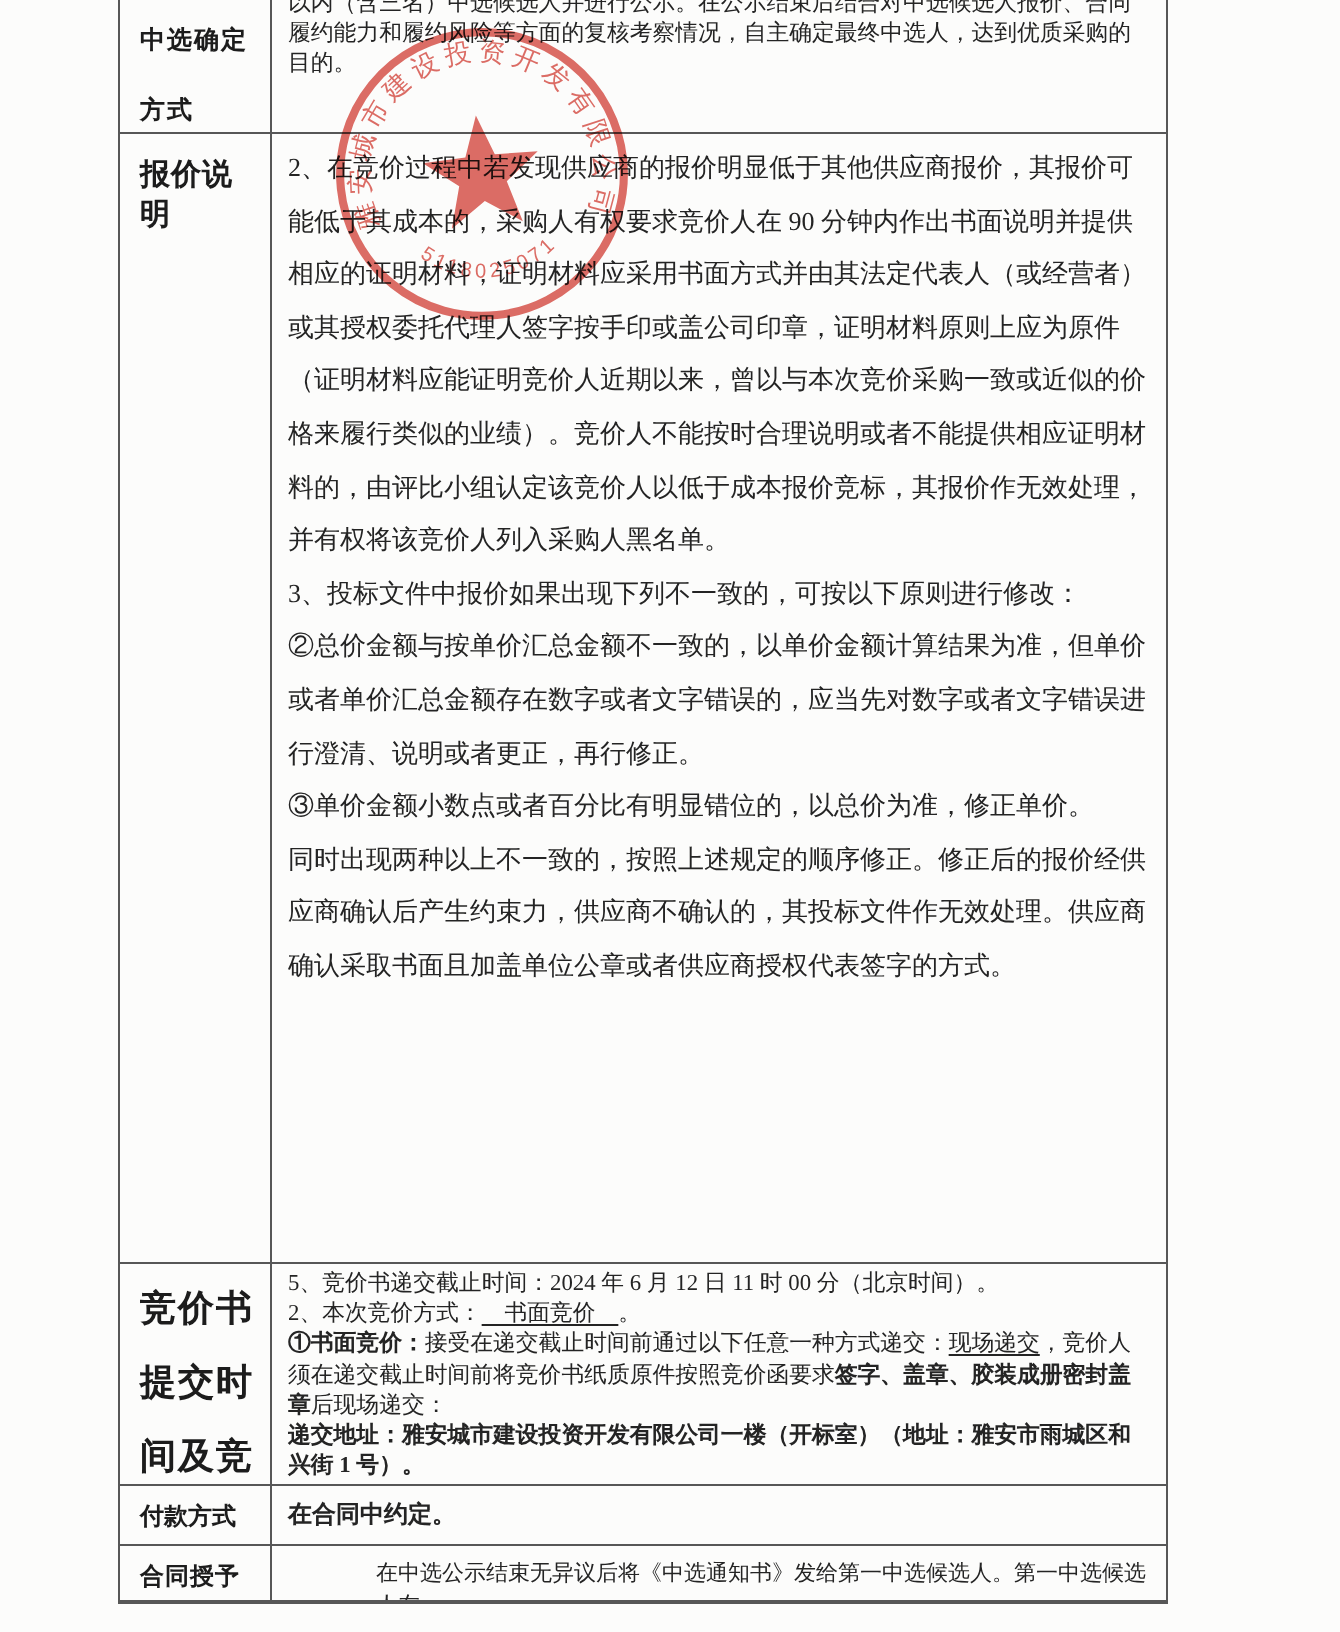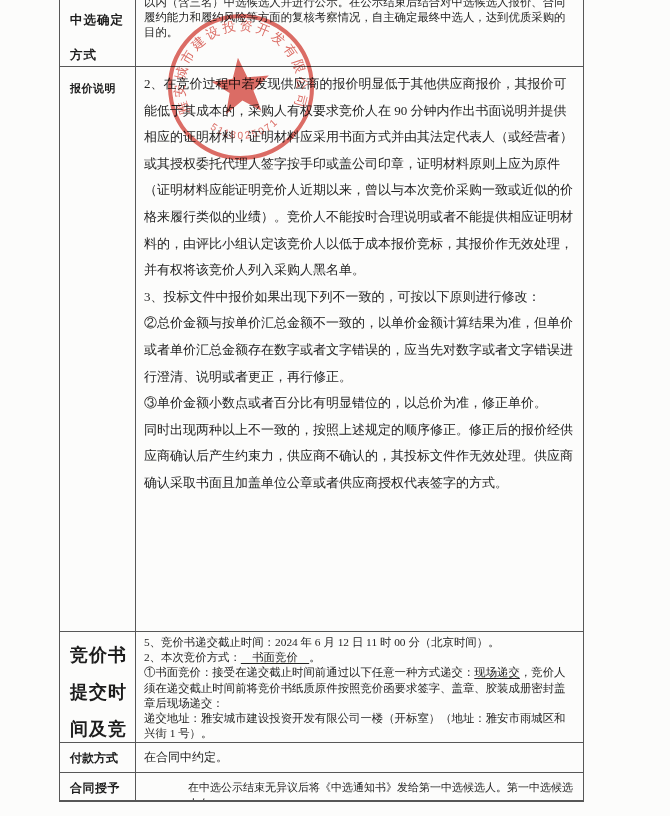--- a/index.html
+++ b/index.html
@@ -26,32 +26,32 @@
   .label{
     width:76px;
     border-right:1px solid #575757;
     font-weight:bold;
     padding:0 5px 0 10px;
     color:#1c1c1c;
     word-break:break-all;
   }
   .content{flex:1;padding:0 8px;overflow:hidden;word-break:break-all;}
   p{margin:0;padding:0;word-break:break-all;}
-  .b{font-weight:normal;}
+  .b{font-weight:bold;}
   .u{text-decoration:underline;text-underline-offset:2px;}
   .indent{text-indent:2em;}
 
   
   .row-selection{height:90px;}
   .row-selection .label{padding-top:26px;line-height:35px;font-size:12.5px;letter-spacing:1px;}
   .row-selection .content{font-size:11.4px;line-height:15px;padding-top:3px;}
 
   
   .row-quote{height:565px;}
-  .row-quote .label{padding-top:11px;font-size:11px;letter-spacing:0.5px;line-height:20px;}
+  .row-quote .label{padding-top:11px;font-size:15px;letter-spacing:0.5px;line-height:20px;}
   .row-quote .content{font-size:13px;line-height:26.6px;padding-top:4px;}
 
   
   .row-submit{height:111px;}
   .row-submit .label{padding-top:6px;line-height:37px;font-size:18px;letter-spacing:1px;font-family:Liberation Mono, monospace;}
   .row-submit .content{font-size:11.4px;line-height:15.2px;padding-top:3px;}
 
   
   .row-payment{height:30px;}
   .row-payment .label{padding-top:5px;font-size:12px;line-height:20px;}

